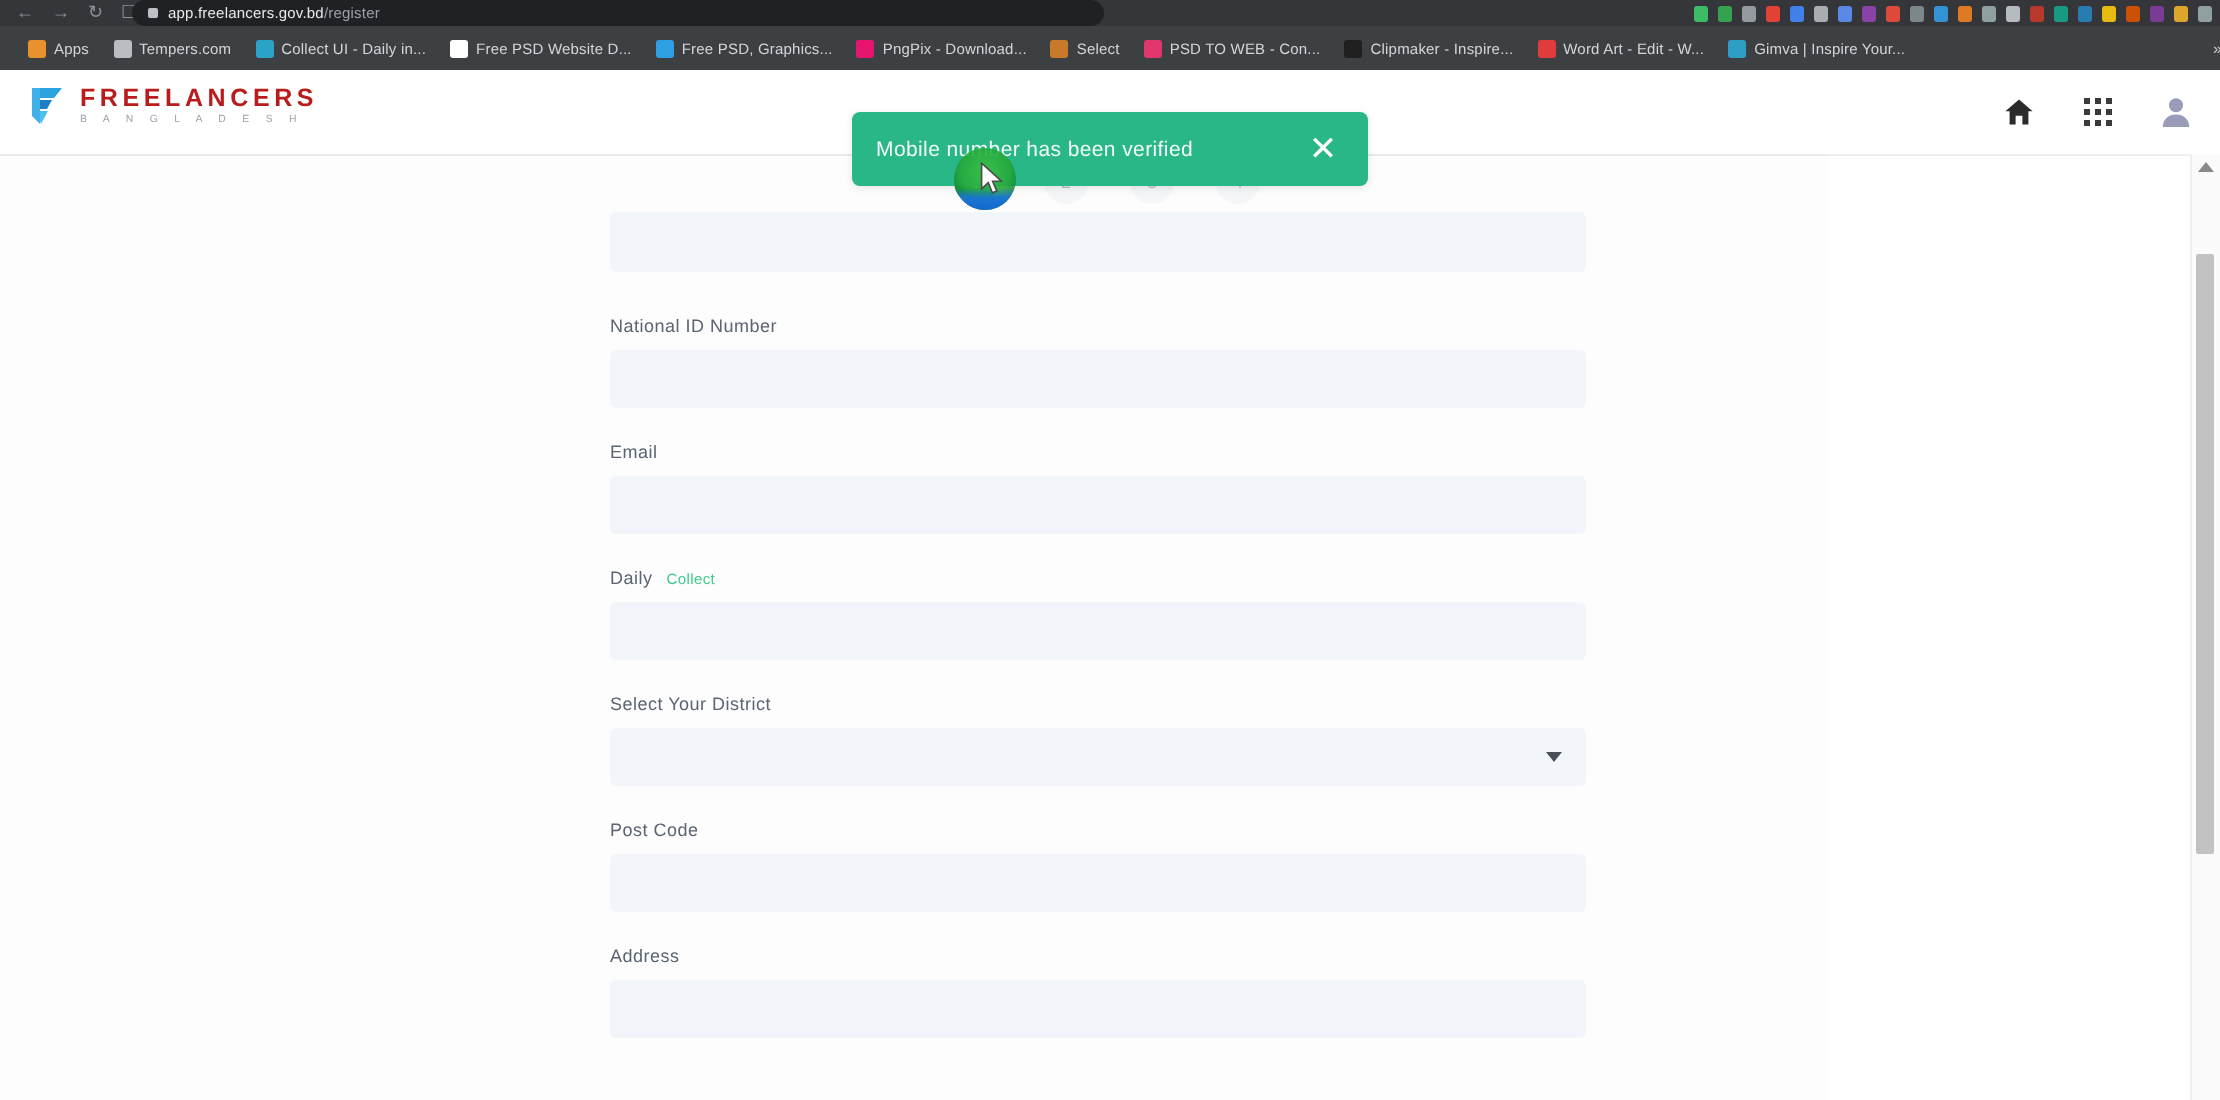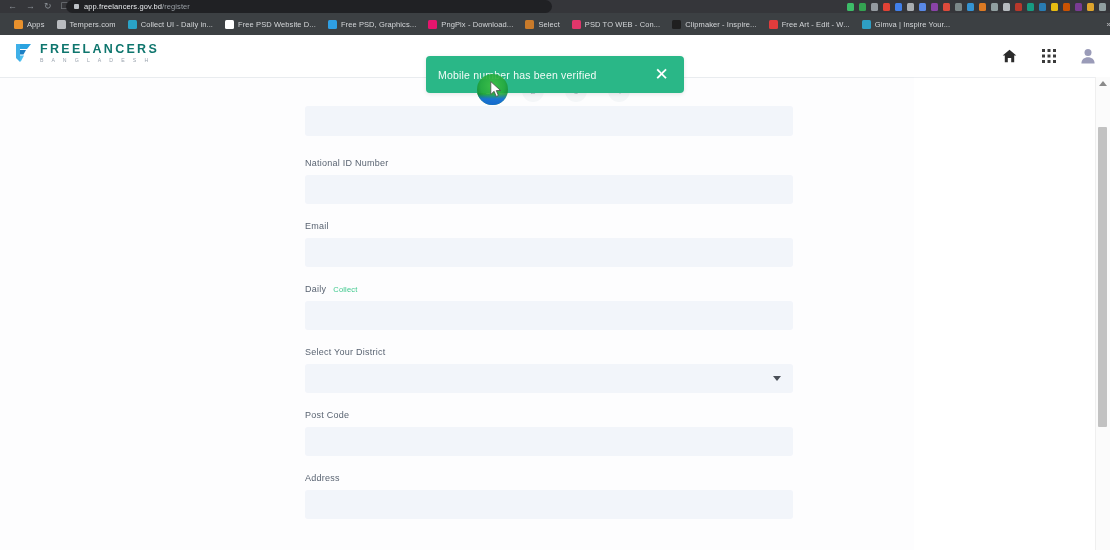--- a/index.html
+++ b/index.html
@@ -56,21 +56,21 @@
     position: absolute; left: 0; top: 35px; width: 1110px; height: 42px;
     background: #ffffff; border-bottom: 1px solid #eceef1;
   }
   .logo-wrap {
     position: absolute; left: 14px; top: 7px;
     display: flex; align-items: center; gap: 6px;
   }
   .logo-mark { width: 20px; height: 22px; flex: none; }
   .logo-txt { display: flex; flex-direction: column; justify-content: center; }
   .logo-main {
-    font-size: 12.5px; font-weight: bold; color: #0f766e;
+    font-size: 12.5px; font-weight: bold; color: #b91c1c;
     letter-spacing: 2.3px; line-height: 13px; text-align: center;
   }
   .logo-sub {
     font-size: 5.2px; color: #9aa3ae; letter-spacing: 3.4px; line-height: 8px;
   }
   .header-icons {
     position: absolute; right: 14px; top: 0; height: 42px;
     display: flex; align-items: center; gap: 22px;
   }
   .hic { width: 17px; height: 17px; display: flex; align-items: center; justify-content: center; }
@@ -251,21 +251,21 @@
       <div class="bm">
         <span class="bm-ic" style="background: rgb(224, 54, 107);"></span>
         <span class="bm-label">PSD TO WEB - Con...</span>
       </div>
       <div class="bm">
         <span class="bm-ic" style="background: rgb(31, 31, 31);"></span>
         <span class="bm-label">Clipmaker - Inspire...</span>
       </div>
       <div class="bm">
         <span class="bm-ic" style="background: rgb(224, 60, 60);"></span>
-        <span class="bm-label">Free Art - Edit - W...</span>
+        <span class="bm-label">Word Art - Edit - W...</span>
       </div>
       <div class="bm">
         <span class="bm-ic" style="background: rgb(46, 158, 196);"></span>
         <span class="bm-label">Gimva | Inspire Your...</span>
       </div>
       <span class="bm-more">»</span>
   </div>
 
   <div class="site-header">
     <div class="logo-wrap">

